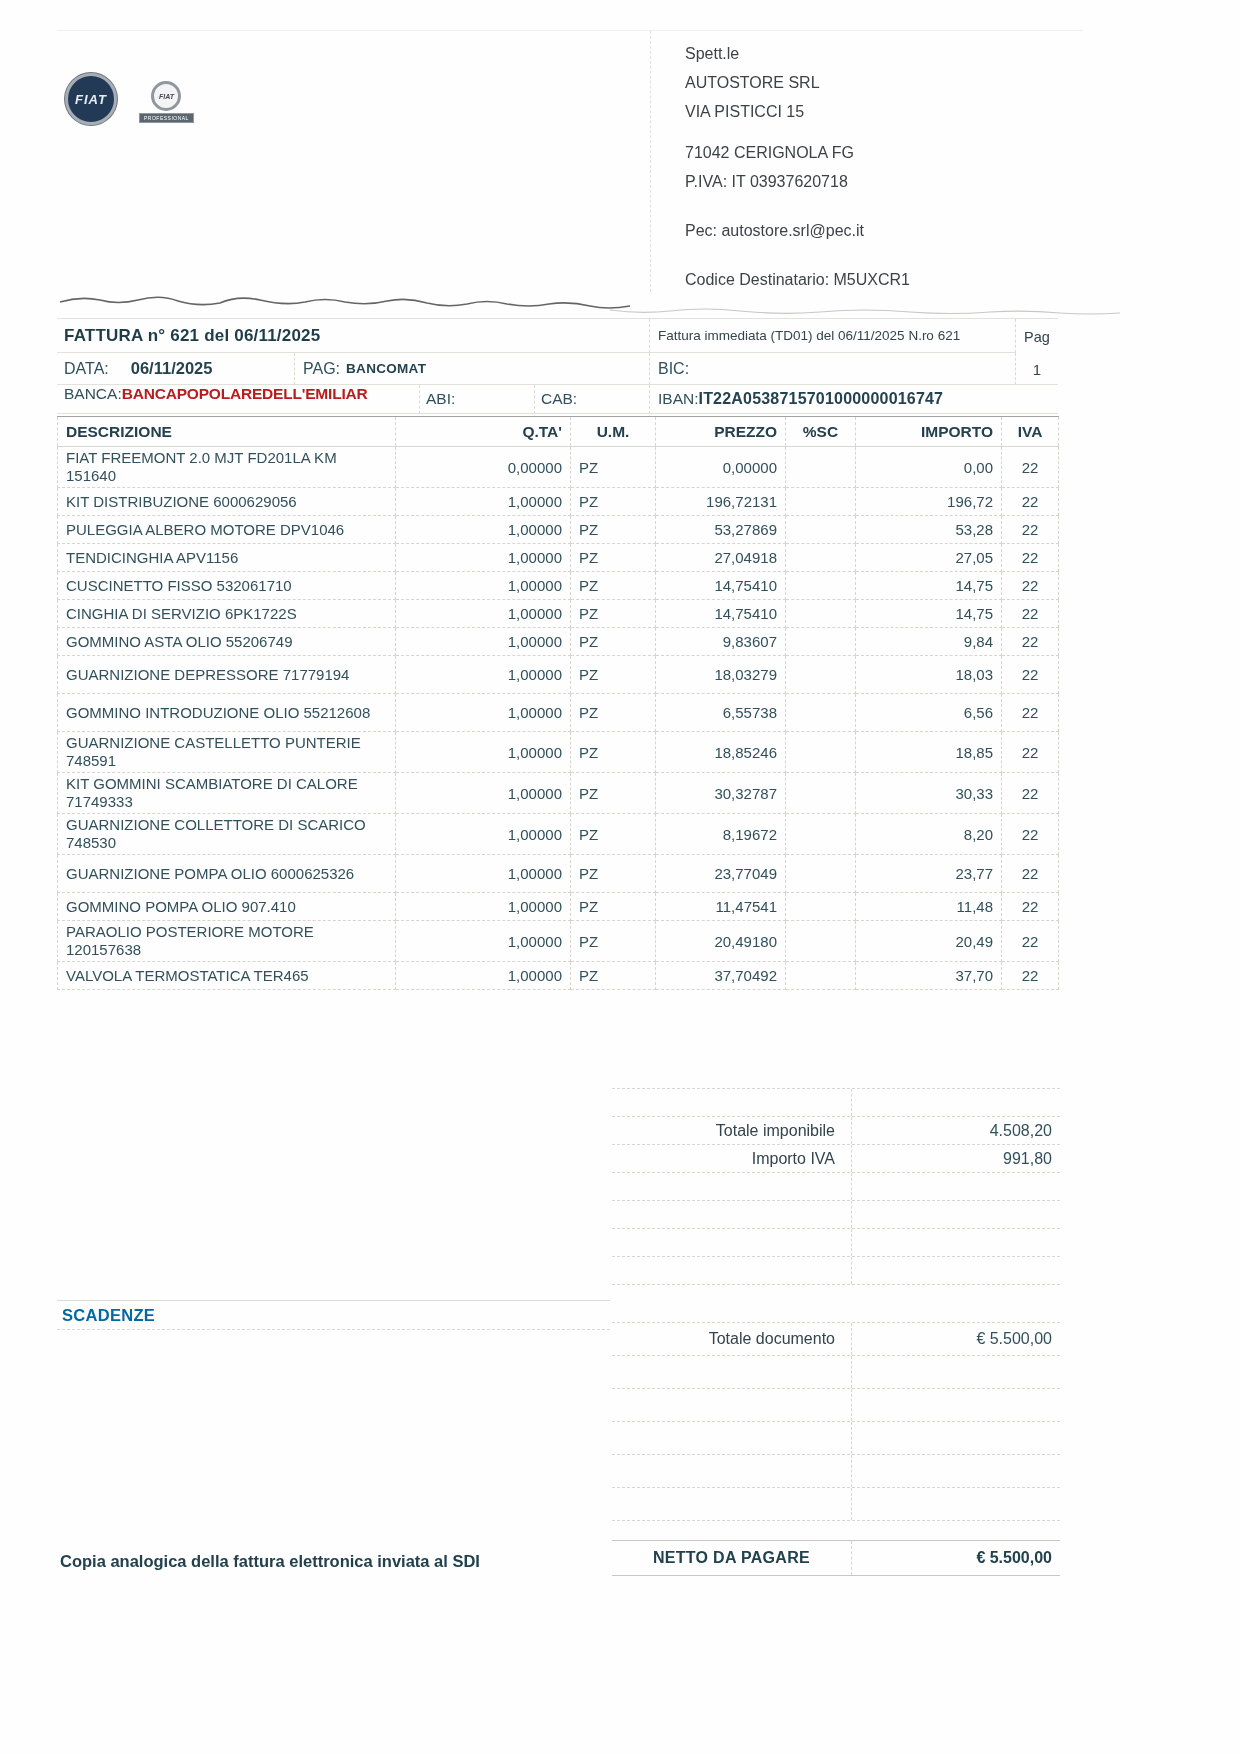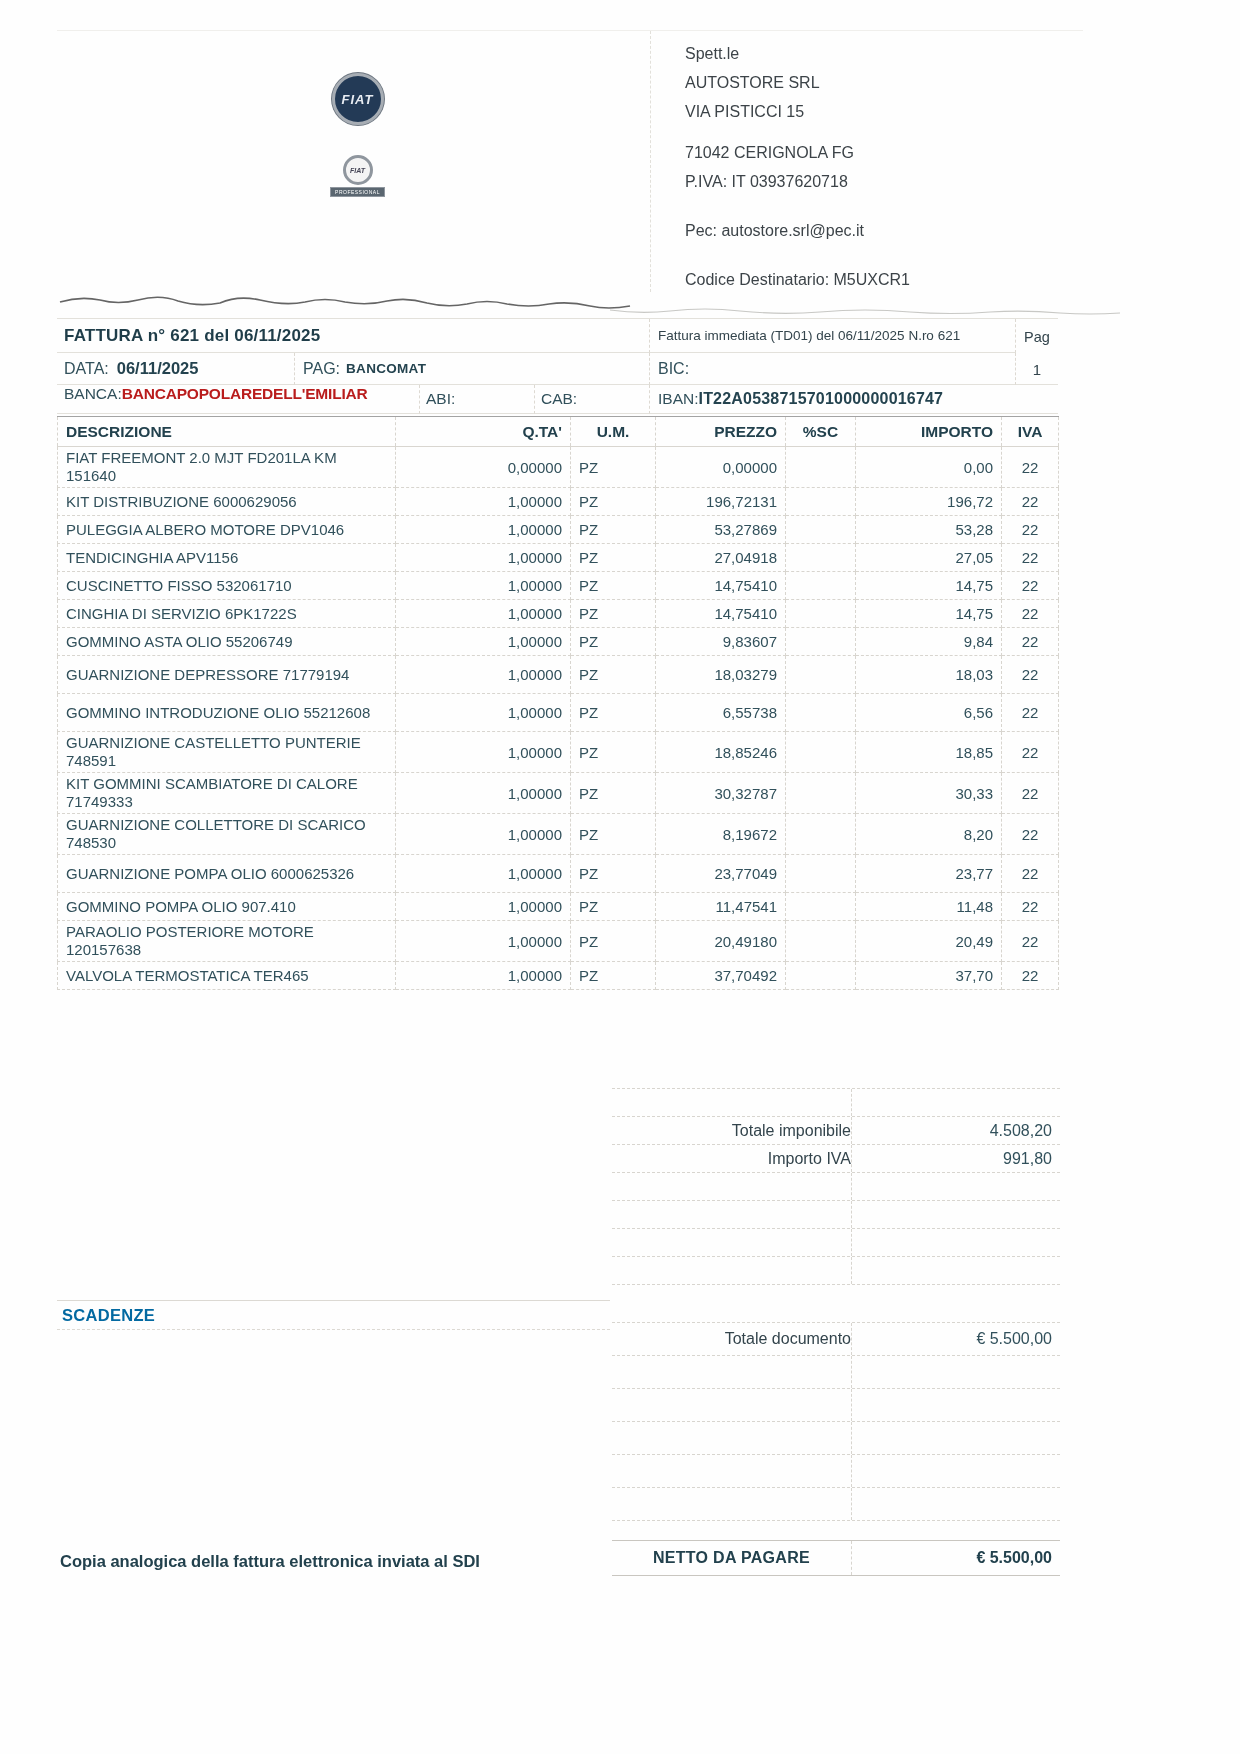--- a/index.html
+++ b/index.html
@@ -11,21 +11,21 @@
     background: #fefefe;
     overflow: hidden;
   }
 
   
   .top-section {
     position: absolute; left: 57px; top: 30px; width: 1026px; height: 262px;
     border-top: 1px solid #f0efec;
     display: flex;
   }
-  .logo-area { width: 593px; padding: 42px 0 0 8px; display: flex; align-items: center; gap: 22px; flex-direction: column; }
+  .logo-area { width: 593px; padding: 42px 0 0 8px; display: flex; align-items: flex-start; gap: 22px; }
   .fiat-badge {
     width: 52px; height: 52px; border-radius: 50%;
     background: #233a56; border: 3px solid #a7adb4;
     box-shadow: 0 0 0 1px #6d7680;
     display: flex; align-items: center; justify-content: center;
   }
   .fiat-badge span { color: #e8ecf2; font-weight: bold; font-size: 13px; letter-spacing: 1px; font-style: italic; }
   .fiat-pro { margin-top: 8px; display: flex; flex-direction: column; align-items: center; }
   .fiat-pro-circle {
     width: 30px; height: 30px; border-radius: 50%;
@@ -56,21 +56,21 @@
   .title-cell {
     width: 593px; display: flex; align-items: center; padding-left: 7px;
     font-weight: bold; font-size: 17px; color: #1f3d49; letter-spacing: 0.2px;
   }
   .immediata-cell {
     width: 366px; display: flex; align-items: center; padding-left: 8px;
     font-size: 13.5px; color: #33444c;
   }
   .hrow2 { display: flex; height: 32px; }
   .data-cell { width: 238px; display: flex; align-items: center; padding-left: 7px; font-size: 16px; }
-  .data-cell b { margin-left: 8px; font-size: 16.5px; color: #24434f; }
+  .data-cell b { margin-left: 22px; font-size: 16.5px; color: #24434f; }
   .pagm-cell { width: 355px; display: flex; align-items: center; padding-left: 8px; font-size: 16px; }
   .pagm-cell b { margin-left: 6px; font-size: 13.5px; color: #24434f; letter-spacing: 0.3px; }
   .bic-cell { width: 366px; display: flex; align-items: center; padding-left: 8px; font-size: 16px; }
   .pag-box {
     width: 43px; border-bottom: 1px solid #e3e1db; border-top: 1px solid #e3e1db;
     display: flex; flex-direction: column; align-items: center;
     font-size: 14.5px; color: #33444c; padding-top: 10px;
   }
   .pag-box .pnum { margin-top: 16px; font-size: 15px; }
   .hrow3 { display: flex; height: 29px; font-size: 15.5px; }
@@ -117,21 +117,21 @@
   
   .totals-box { position: absolute; left: 612px; width: 448px; border-top: 1px dashed #d8d5cf; }
   .tbox-1 { top: 1088px; }
   .tbox-2 { top: 1322px; }
   .trow { display: flex; border-bottom: 1px dashed #d8d5cf; }
   .tbox-1 .trow { height: 28px; }
   .tbox-2 .trow { height: 33px; }
   .trow .tlabel {
     width: 240px; border-right: 1px dashed #d8d5cf;
     display: flex; align-items: center; justify-content: flex-end;
-    padding-right: 0; font-size: 16px; color: #33444c;
+    padding-right: 16px; font-size: 16px; color: #33444c;
   }
   .trow .tvalue {
     flex: 1; display: flex; align-items: center; justify-content: flex-end;
     padding-right: 8px; font-size: 16px; color: #31505b;
   }
   .netto-row {
     position: absolute; left: 612px; top: 1540px; width: 448px; height: 36px;
     border-top: 1px solid #c9c6c0; border-bottom: 1px solid #c9c6c0;
     display: flex;
   }

